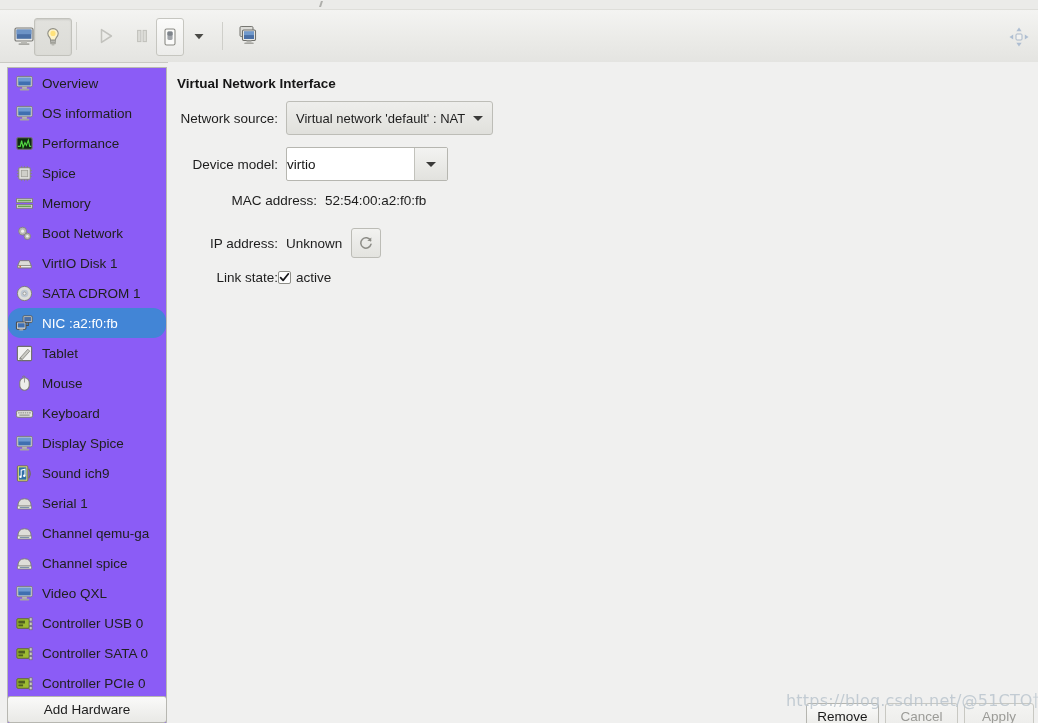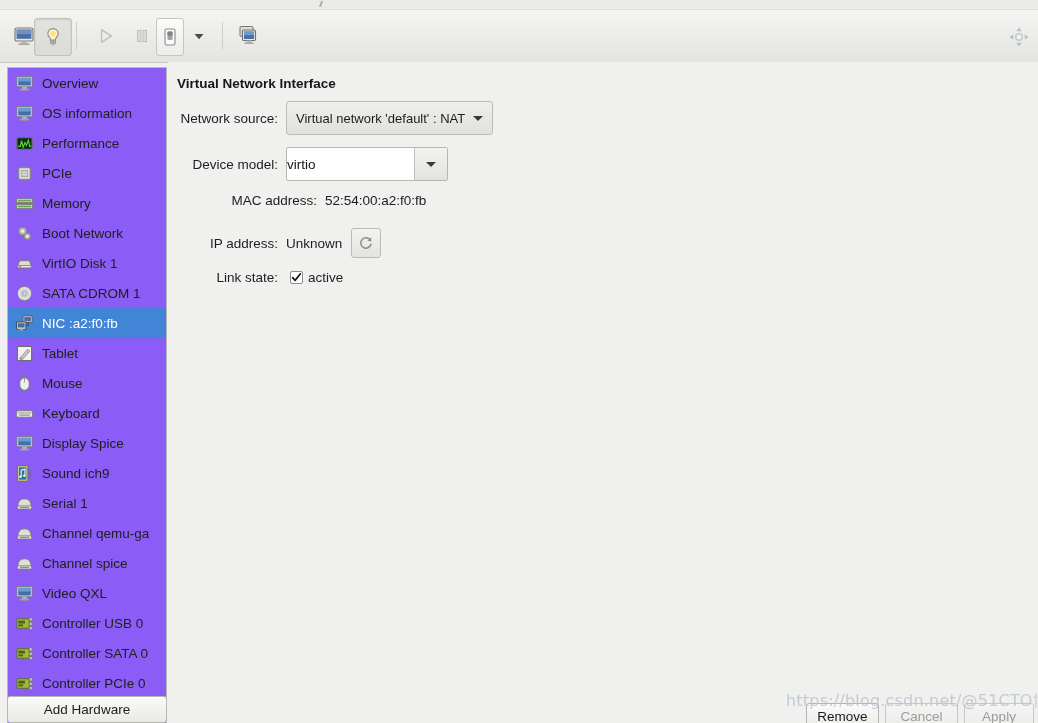--- a/index.html
+++ b/index.html
@@ -25,21 +25,21 @@
     border:1px solid #c2c2bc;border-radius:3px;box-shadow:inset 0 1px 2px rgba(0,0,0,.10);}
   .tb-btn.raised{background:linear-gradient(180deg,#fbfbfa,#ececea);
     border:1px solid #c6c6c0;border-radius:3px;}
   .tb-sep{position:absolute;top:12px;width:1px;height:28px;background:#cfcfca;}
 
   
   .sidebar{position:absolute;left:7px;top:67px;width:160px;height:675px;
     background:#8b5cf6;border:1px solid #b9b9b4;box-sizing:border-box;overflow:hidden;}
   .hw-row{display:flex;align-items:center;height:30px;padding-left:6px;box-sizing:border-box;
      gap:8px;color:#202020;}
-  .hw-row.selected{background:#4285d6;color:#ffffff;}
+  .hw-row.selected{background:#4285d6;color:#ffffff;border-radius:13px;}
   .hw-label{font-size:13.5px;white-space:nowrap;}
   .hw-ico{width:20px;height:20px;flex:0 0 20px;display:flex;align-items:center;justify-content:center;}
 
   .addhw{position:absolute;left:7px;top:696px;width:160px;height:27px;
     background:linear-gradient(180deg,#fafaf9,#e9e9e6);
     border:1px solid #b7b7b1;border-radius:3px;box-sizing:border-box;
     display:flex;align-items:center;justify-content:center;font-size:13.5px;color:#1d1d1d;}
 
   
   .main{position:absolute;left:168px;top:62px;right:0;bottom:0;background:#f0f0ef;}
@@ -204,21 +204,21 @@
   <div class="hw-row">
     <span class="hw-ico">
       <svg width="19" height="19" viewBox="0 0 20 20">
           <rect x="4" y="4" width="12" height="12" rx="1" fill="#e3e3e0" stroke="#86867f" stroke-width="1.1"></rect>
           <rect x="6.6" y="6.6" width="6.8" height="6.8" fill="#cfcfc9" stroke="#9a9a93" stroke-width=".8"></rect>
           <g stroke="#86867f" stroke-width="1">
             <path d="M7 4V2M10 4V2M13 4V2M7 18v-2M10 18v-2M13 18v-2M4 7H2M4 10H2M4 13H2M18 7h-2M18 10h-2M18 13h-2"></path>
           </g>
         </svg>
     </span>
-    <span class="hw-label">PCIe</span>
+    <span class="hw-label">Spice</span>
   </div>
 
   <div class="hw-row">
     <span class="hw-ico">
       <svg width="19" height="19" viewBox="0 0 20 20">
           <rect x="1.5" y="5" width="17" height="4" fill="#d8d8d3" stroke="#7c7c76" stroke-width=".9"></rect>
           <rect x="1.5" y="11" width="17" height="4" fill="#d8d8d3" stroke="#7c7c76" stroke-width=".9"></rect>
           <rect x="3" y="6.2" width="14" height="1.6" fill="#6aa84f"></rect>
           <rect x="3" y="12.2" width="14" height="1.6" fill="#6aa84f"></rect>
         </svg>
@@ -469,21 +469,21 @@
     <div class="refresh-btn" style="margin-left:9px;">
       <svg width="16" height="16" viewBox="0 0 16 16">
         <path d="M12.6 5.6 A5.2 5.2 0 1 0 13 9.3" fill="none" stroke="#8c8c86" stroke-width="1.5" stroke-linecap="round"></path>
         <path d="M13.4 2.4 L13.1 6.3 L9.3 5.7 Z" fill="#8c8c86"></path>
       </svg>
     </div>
   </div>
 
   <div class="frow" style="left:0;top:208px;">
     <div class="flabel" style="width:110px;">Link state:</div>
-    <div style="margin-left:12px;display:flex;align-items:center;gap:5px;">
+    <div style="margin-left:0;display:flex;align-items:center;gap:5px;">
       <span class="chk">
         <svg width="11" height="11" viewBox="0 0 11 11">
           <path d="M1.6 5.6 L4.1 8.4 L9.4 1.8" fill="none" stroke="#17171a" stroke-width="1.7" stroke-linecap="round" stroke-linejoin="round"></path>
         </svg>
       </span>
       <span class="value">active</span>
     </div>
   </div>
 </div>
 

